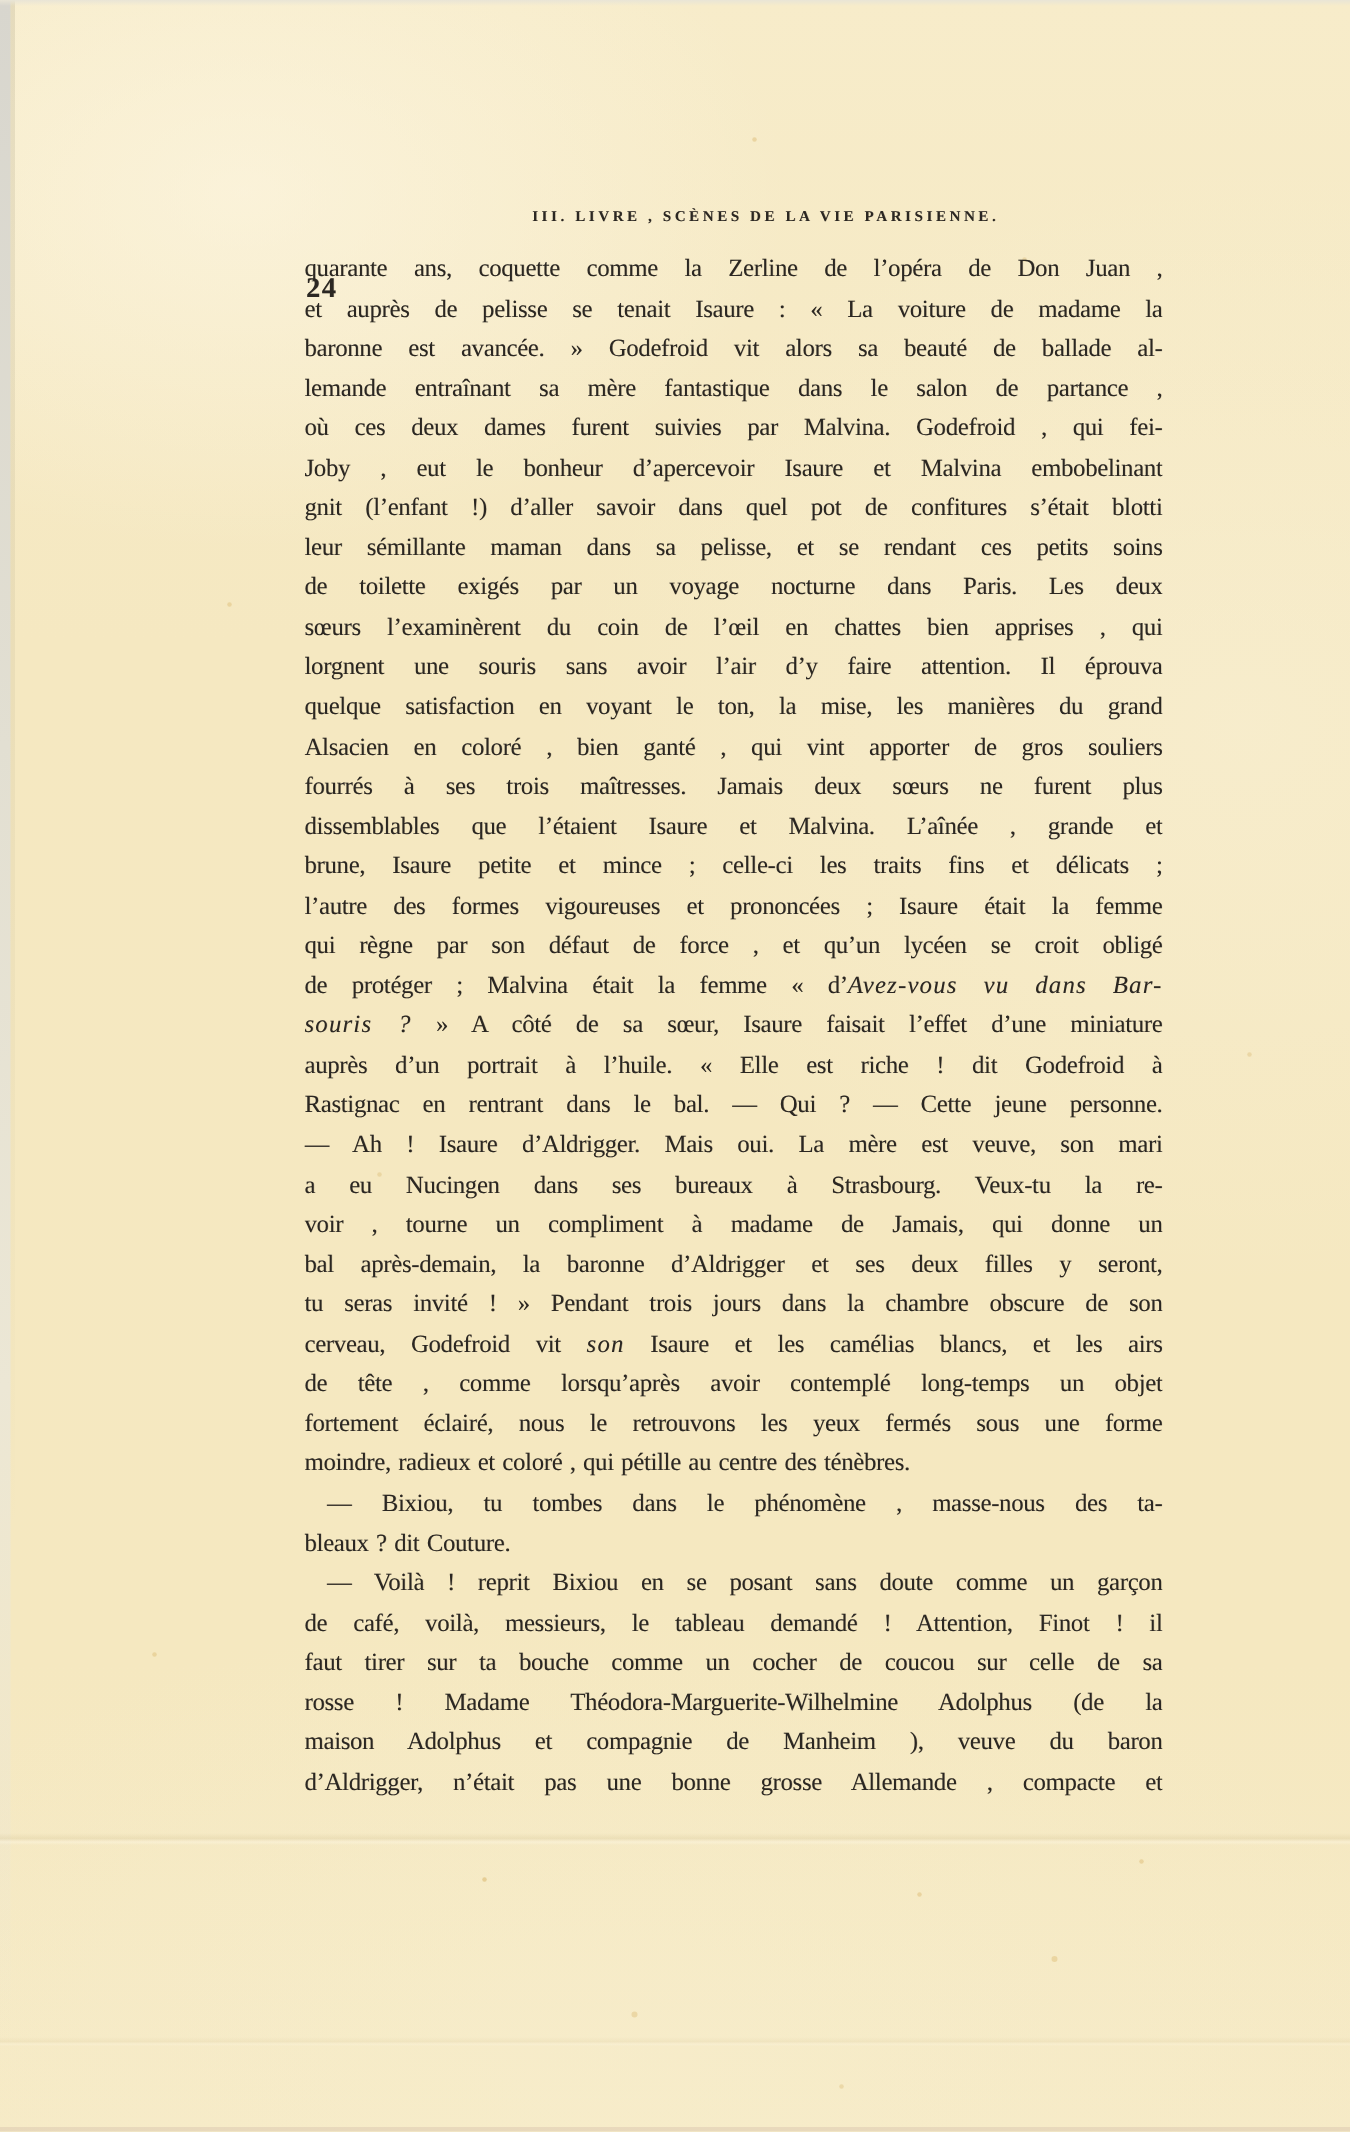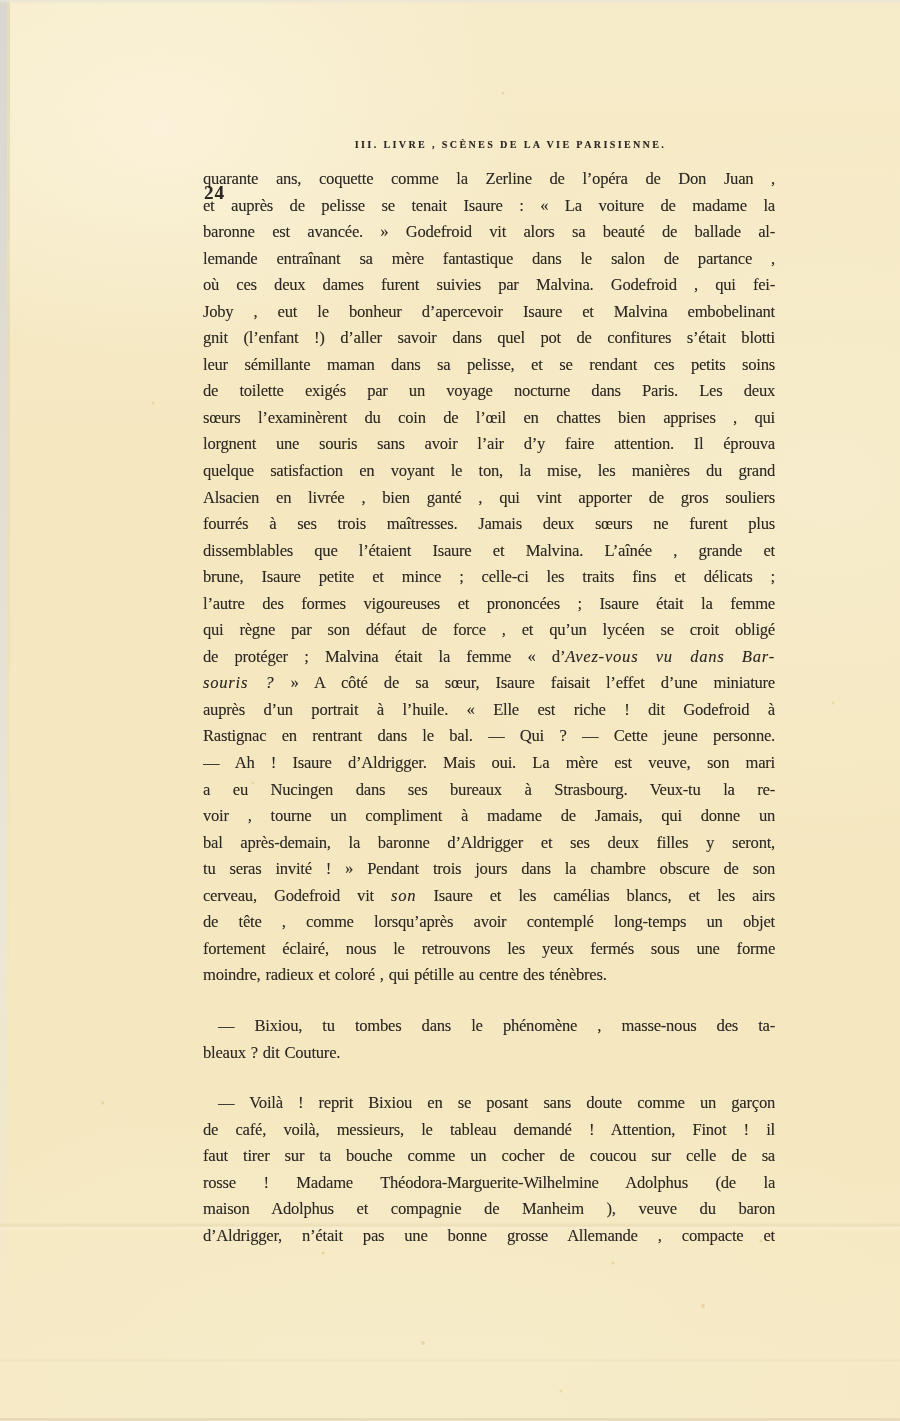--- a/index.html
+++ b/index.html
@@ -81,21 +81,21 @@
     position:absolute;left:203px;top:166px;width:572px;
     color:var(--ink);
   }
   .line{
     height:26.55px;line-height:26.55px;overflow:hidden;
     font-size:16.5px;letter-spacing:-0.2px;word-spacing:1px;
     text-align:justify;text-align-last:justify;
     text-shadow:0.3px 0.3px 0.4px rgba(60,50,40,0.32);
   }
   .line.nj{text-align-last:left;}
-  .line.ind{padding-left:15px;margin-top:24px;}
+  .line.ind{padding-left:15px;}
   .it{font-style:italic;letter-spacing:0.8px;}
 </style>
 </head>
 <body>
 
 <div class="scan">
   <div class="edge-left"></div>
   <div class="edge-left-shadow"></div>
   <div class="edge-top"></div>
   <div class="edge-bottom"></div>
@@ -114,21 +114,21 @@
       <div class="line"><span>baronne est avancée. » Godefroid vit alors sa beauté de ballade al-</span></div>
       <div class="line"><span>lemande entraînant sa mère fantastique dans le salon de partance ,</span></div>
       <div class="line"><span>où ces deux dames furent suivies par Malvina. Godefroid , qui fei-</span></div>
       <div class="line"><span>Joby , eut le bonheur d’apercevoir Isaure et Malvina embobelinant</span></div>
       <div class="line"><span>gnit (l’enfant !) d’aller savoir dans quel pot de confitures s’était blotti</span></div>
       <div class="line"><span>leur sémillante maman dans sa pelisse, et se rendant ces petits soins</span></div>
       <div class="line"><span>de toilette exigés par un voyage nocturne dans Paris. Les deux</span></div>
       <div class="line"><span>sœurs l’examinèrent du coin de l’œil en chattes bien apprises , qui</span></div>
       <div class="line"><span>lorgnent une souris sans avoir l’air d’y faire attention. Il éprouva</span></div>
       <div class="line"><span>quelque satisfaction en voyant le ton, la mise, les manières du grand</span></div>
-      <div class="line"><span>Alsacien en livrée , bien ganté , qui vint apporter de gros souliers</span></div>
+      <div class="line"><span>Alsacien en coloré , bien ganté , qui vint apporter de gros souliers</span></div>
       <div class="line"><span>fourrés à ses trois maîtresses. Jamais deux sœurs ne furent plus</span></div>
       <div class="line"><span>dissemblables que l’étaient Isaure et Malvina. L’aînée , grande et</span></div>
       <div class="line"><span>brune, Isaure petite et mince ; celle-ci les traits fins et délicats ;</span></div>
       <div class="line"><span>l’autre des formes vigoureuses et prononcées ; Isaure était la femme</span></div>
       <div class="line"><span>qui règne par son défaut de force , et qu’un lycéen se croit obligé</span></div>
       <div class="line"><span>de protéger ; Malvina était la femme « d’</span><span class="it">Avez-vous vu dans Bar-</span></div>
       <div class="line"><span class="it">souris ?</span><span> » A côté de sa sœur, Isaure faisait l’effet d’une miniature</span></div>
       <div class="line"><span>auprès d’un portrait à l’huile. « Elle est riche ! dit Godefroid à</span></div>
       <div class="line"><span>Rastignac en rentrant dans le bal. — Qui ? — Cette jeune personne.</span></div>
       <div class="line"><span>— Ah ! Isaure d’Aldrigger. Mais oui. La mère est veuve, son mari</span></div>

